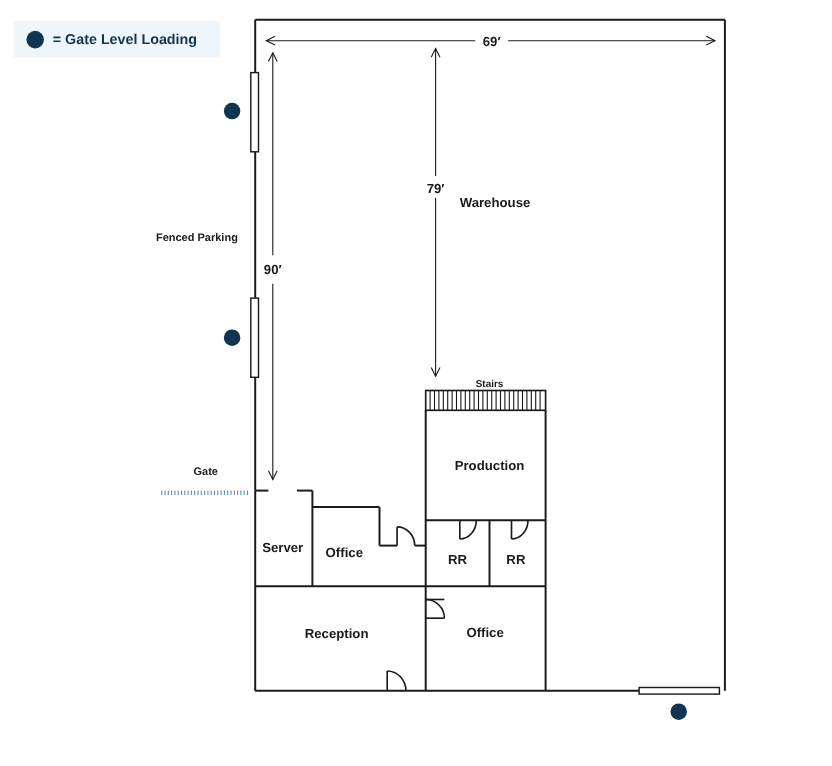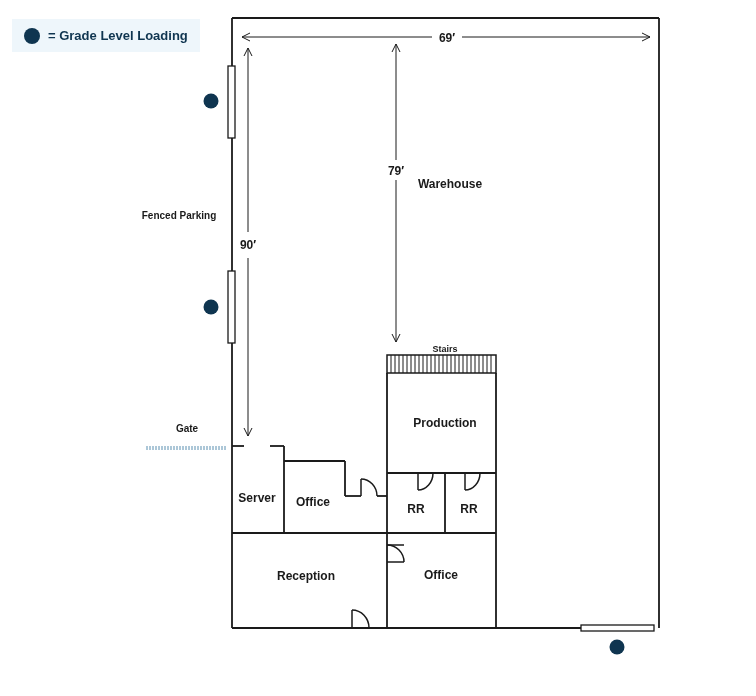--- a/index.html
+++ b/index.html
@@ -11,21 +11,21 @@
                  margin-left:12px; margin-right:8px; }
   .legend .txt { font-size:13px; font-weight:bold; color:#0f3550; }
   svg { position:absolute; left:0; top:0; }
   .lbl { font-family:"Liberation Sans", "DejaVu Sans", sans-serif; font-weight:bold; fill:#1a1a1a; }
 </style>
 </head>
 <body>
 
 <div class="legend">
   <div class="dot"></div>
-  <span class="txt">= Grade Level Loading</span>
+  <span class="txt">= Gate Level Loading</span>
 </div>
 
 <svg width="756" height="696" viewBox="0 0 756 696">
   <defs>
     <marker id="arr" markerWidth="10" markerHeight="10" refX="9" refY="5" orient="auto" markerUnits="userSpaceOnUse">
       <path d="M1,1 L9,5 L1,9" fill="none" stroke="#1a1a1a" stroke-width="1"></path>
     </marker>
     <marker id="arrs" markerWidth="10" markerHeight="10" refX="1" refY="5" orient="auto" markerUnits="userSpaceOnUse">
       <path d="M9,1 L1,5 L9,9" fill="none" stroke="#1a1a1a" stroke-width="1"></path>
     </marker>

